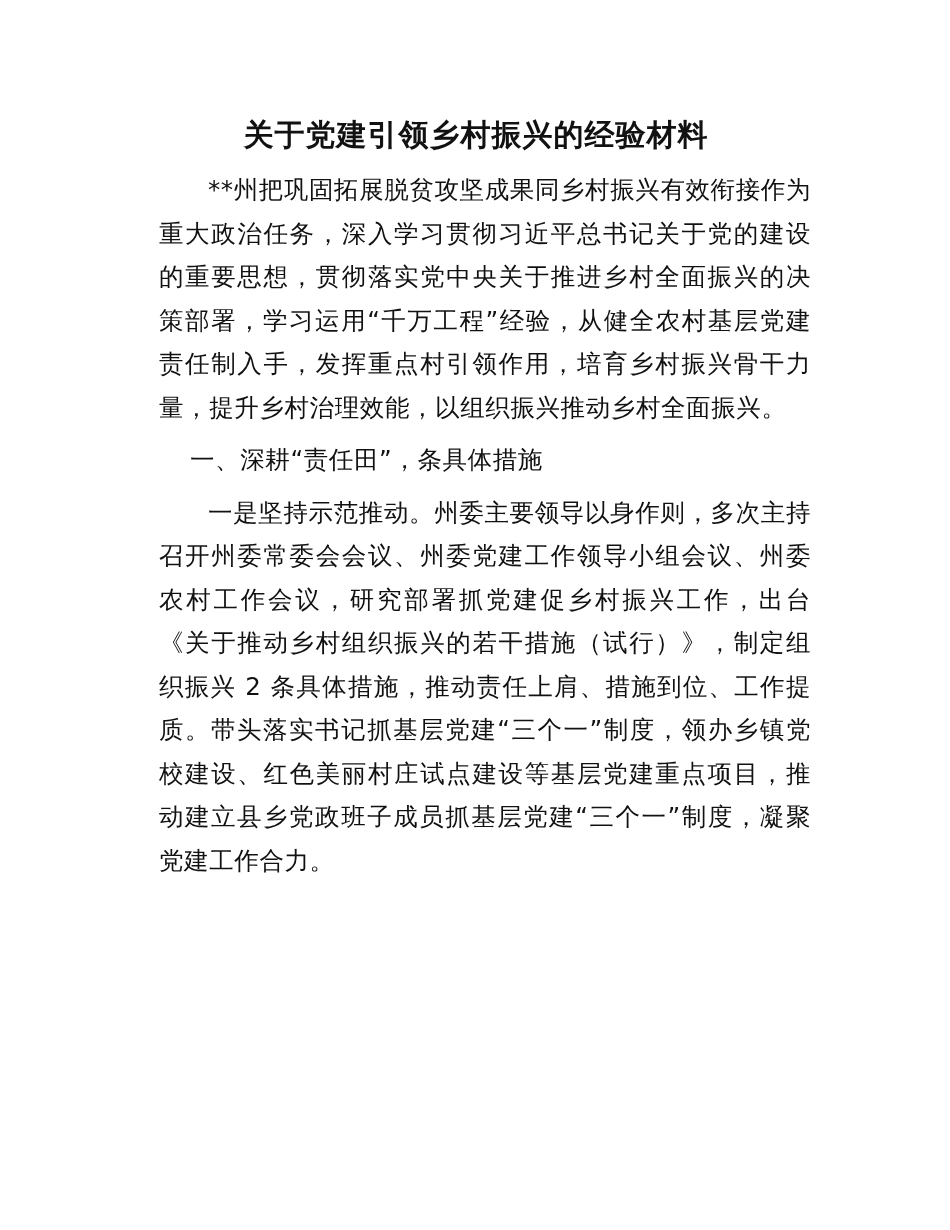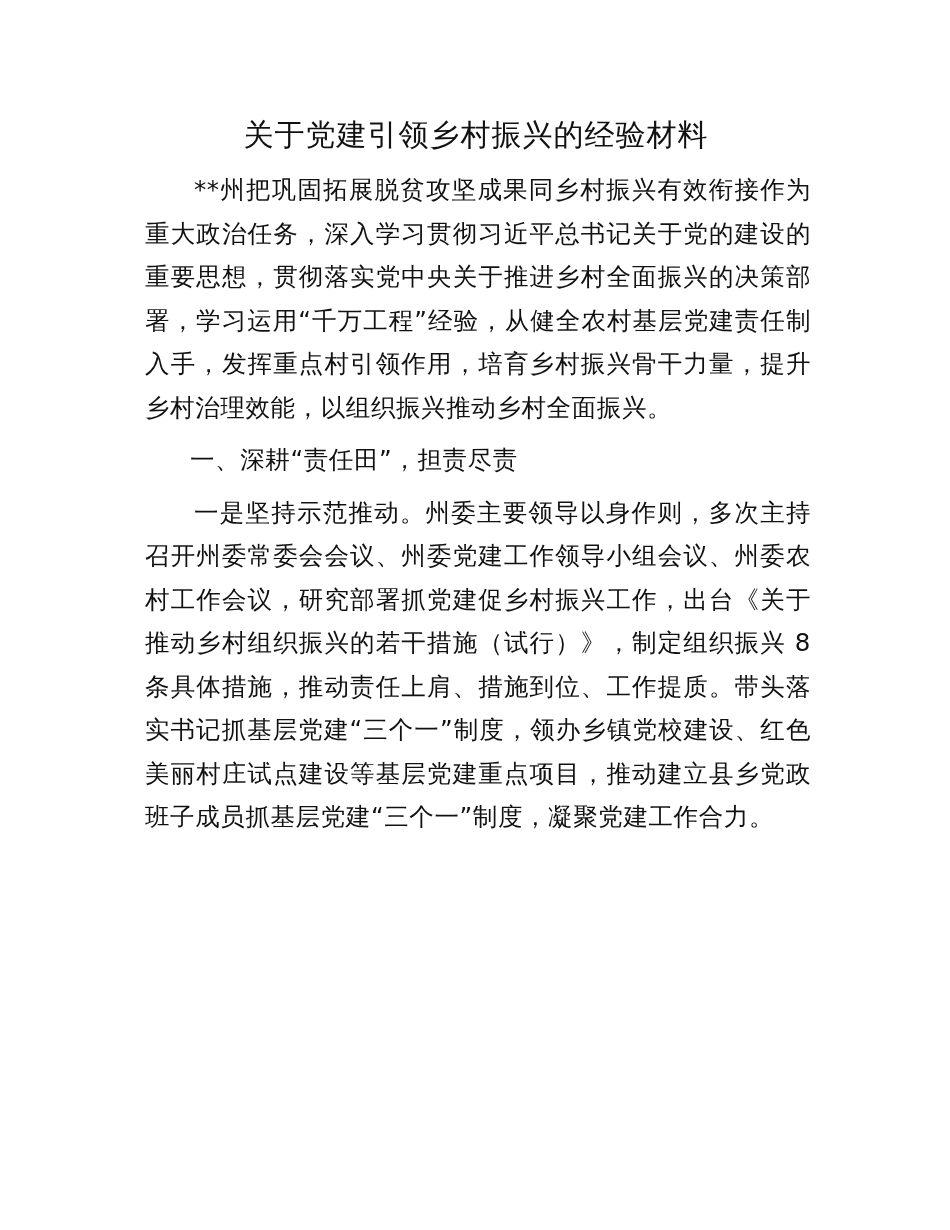--- a/index.html
+++ b/index.html
@@ -1,28 +1,28 @@
 <!DOCTYPE html>
 <html><head>
   <meta charset="utf-8">
   <style>
     html, body { margin: 0; padding: 0; background: #ffffff; }
     body { width: 950px; height: 1230px; position: relative; overflow: hidden;
       font-family: "DejaVu Sans", "Liberation Sans", sans-serif; color: #111111; }
     .page { position: absolute; left: 141px; top: 0; width: 670px; }
     .title { position: absolute; top: 113px; left: 0; width: 670px; text-align: center;
-      font-size: 30px; line-height: 44px; color: #111; letter-spacing: 1px; }
+      font-size: 30px; line-height: 44px; color: #111; letter-spacing: 1px; font-weight: bold; }
     .body { position: absolute; top: 168px; left: 0; width: 670px; }
-    .para { margin: 0 0 9px 4px; font-size: 24.5px; line-height: 43.5px; text-indent: 49px;
+    .para { margin: 0 0 9px 18px; font-size: 24.5px; line-height: 43.5px; text-indent: 49px;
       text-align: justify; letter-spacing: 0.6px; }
     .heading { font-size: 24.5px; line-height: 43.5px; text-indent: 49px; margin: 0 0 9px 0; letter-spacing: 0.6px; }
   </style>
 </head>
 <body>
 
 <div class="page">
   <div class="title">关于党建引领乡村振兴的经验材料</div>
   <div class="body">
     <p class="para">**州把巩固拓展脱贫攻坚成果同乡村振兴有效衔接作为重大政治任务，深入学习贯彻习近平总书记关于党的建设的重要思想，贯彻落实党中央关于推进乡村全面振兴的决策部署，学习运用“千万工程”经验，从健全农村基层党建责任制入手，发挥重点村引领作用，培育乡村振兴骨干力量，提升乡村治理效能，以组织振兴推动乡村全面振兴。</p>
-    <p class="heading">一、深耕“责任田”，担责尽责</p>
-    <p class="para">一是坚持示范推动。州委主要领导以身作则，多次主持召开州委常委会会议、州委党建工作领导小组会议、州委农村工作会议，研究部署抓党建促乡村振兴工作，出台《关于推动乡村组织振兴的若干措施（试行）》，制定组织振兴 8 条具体措施，推动责任上肩、措施到位、工作提质。带头落实书记抓基层党建“三个一”制度，领办乡镇党校建设、红色美丽村庄试点建设等基层党建重点项目，推动建立县乡党政班子成员抓基层党建“三个一”制度，凝聚党建工作合力。</p>
+    <p class="heading">一、深耕“责任田”，条具体措施</p>
+    <p class="para">一是坚持示范推动。州委主要领导以身作则，多次主持召开州委常委会会议、州委党建工作领导小组会议、州委农村工作会议，研究部署抓党建促乡村振兴工作，出台《关于推动乡村组织振兴的若干措施（试行）》，制定组织振兴 2 条具体措施，推动责任上肩、措施到位、工作提质。带头落实书记抓基层党建“三个一”制度，领办乡镇党校建设、红色美丽村庄试点建设等基层党建重点项目，推动建立县乡党政班子成员抓基层党建“三个一”制度，凝聚党建工作合力。</p>
   </div>
 </div>
 
 </body></html>

